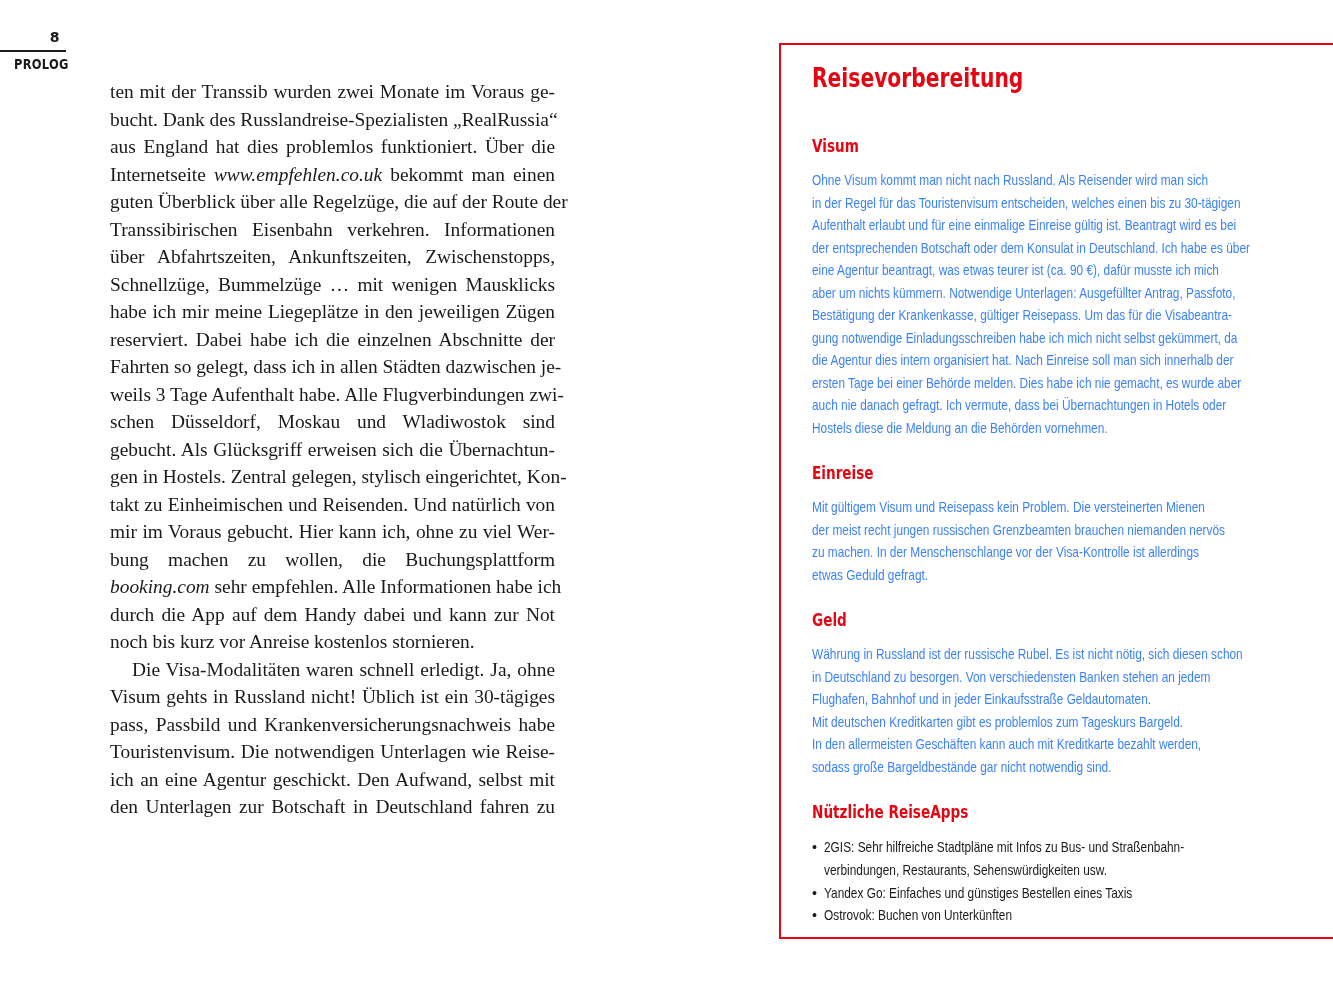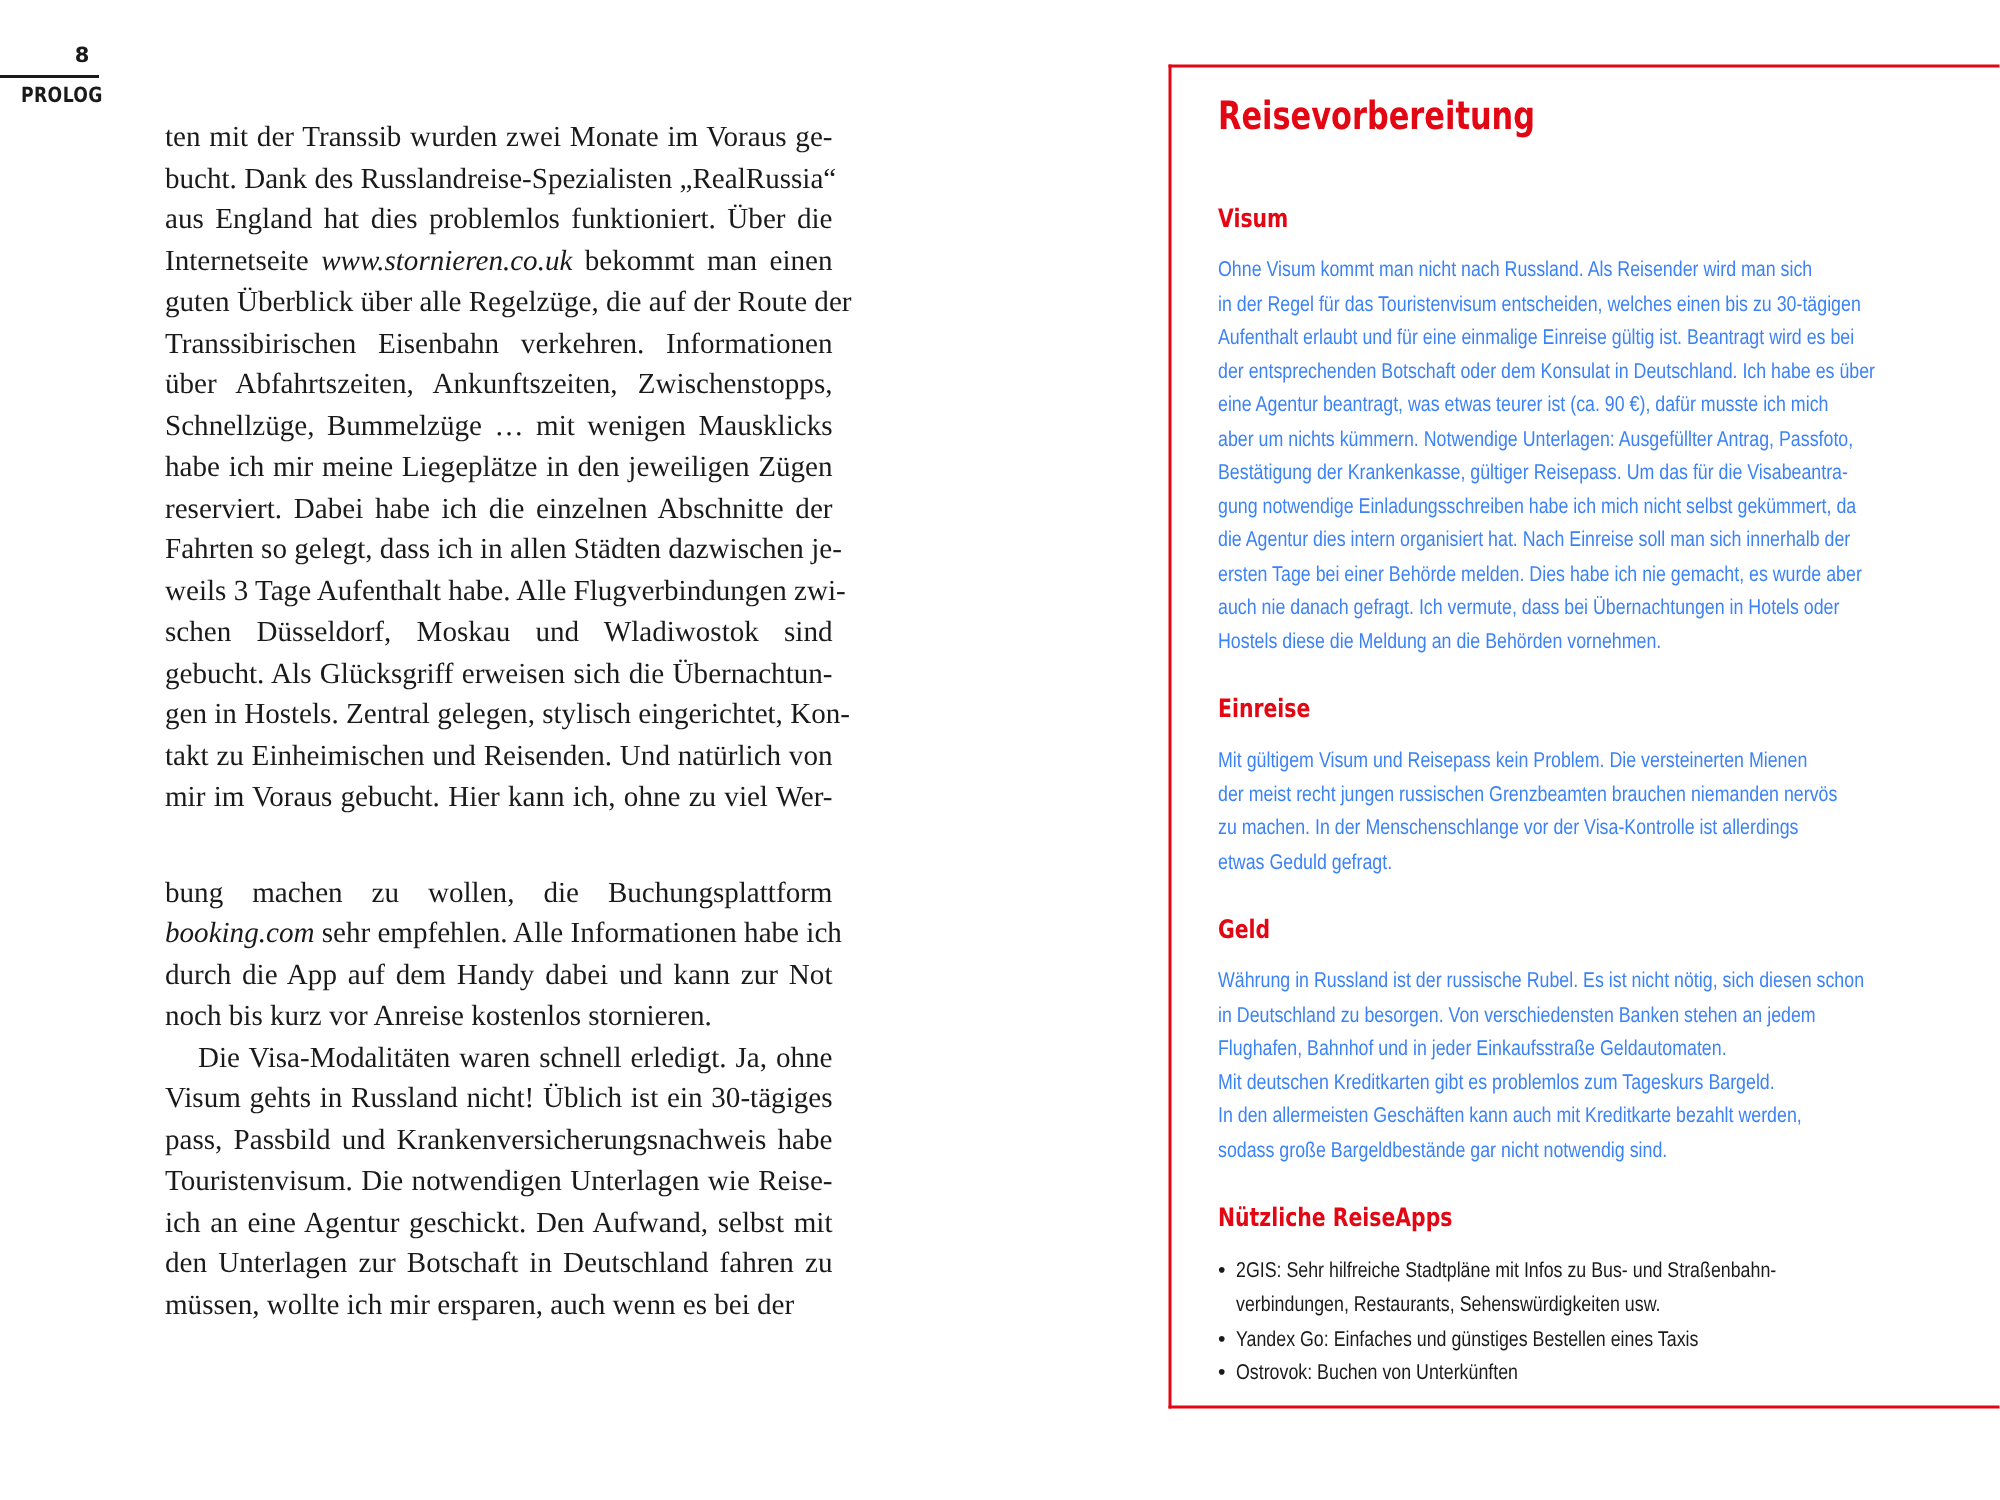--- a/index.html
+++ b/index.html
@@ -139,45 +139,44 @@
 <body>
 
 <div class="page-number">8</div>
 <div class="header-rule"></div>
 <div class="section-label">PROLOG</div>
 
 <div class="body-text" id="body-text">
     <div style="text-align: justify; text-align-last: justify; white-space: nowrap;">ten mit der Transsib wurden zwei Monate im Voraus ge-</div>
     <div style="text-align: justify; text-align-last: justify; white-space: nowrap;">bucht. Dank des Russlandreise-Spezialisten „RealRussia“</div>
     <div style="text-align: justify; text-align-last: justify; white-space: nowrap;">aus England hat dies problemlos funktioniert. Über die</div>
-    <div style="text-align: justify; text-align-last: justify; white-space: nowrap;">Internetseite <em>www.stornieren.co.uk</em> bekommt man einen</div>
+    <div style="text-align: justify; text-align-last: justify; white-space: nowrap;">Internetseite <em>www.empfehlen.co.uk</em> bekommt man einen</div>
     <div style="text-align: justify; text-align-last: justify; white-space: nowrap;">guten Überblick über alle Regelzüge, die auf der Route der</div>
     <div style="text-align: justify; text-align-last: justify; white-space: nowrap;">Transsibirischen Eisenbahn verkehren. Informationen</div>
     <div style="text-align: justify; text-align-last: justify; white-space: nowrap;">über Abfahrtszeiten, Ankunftszeiten, Zwischenstopps,</div>
     <div style="text-align: justify; text-align-last: justify; white-space: nowrap;">Schnellzüge, Bummelzüge … mit wenigen Mausklicks</div>
     <div style="text-align: justify; text-align-last: justify; white-space: nowrap;">habe ich mir meine Liegeplätze in den jeweiligen Zügen</div>
     <div style="text-align: justify; text-align-last: justify; white-space: nowrap;">reserviert. Dabei habe ich die einzelnen Abschnitte der</div>
     <div style="text-align: justify; text-align-last: justify; white-space: nowrap;">Fahrten so gelegt, dass ich in allen Städten dazwischen je-</div>
     <div style="text-align: justify; text-align-last: justify; white-space: nowrap;">weils 3 Tage Aufenthalt habe. Alle Flugverbindungen zwi-</div>
     <div style="text-align: justify; text-align-last: justify; white-space: nowrap;">schen Düsseldorf, Moskau und Wladiwostok sind</div>
     <div style="text-align: justify; text-align-last: justify; white-space: nowrap;">gebucht. Als Glücksgriff erweisen sich die Übernachtun-</div>
     <div style="text-align: justify; text-align-last: justify; white-space: nowrap;">gen in Hostels. Zentral gelegen, stylisch eingerichtet, Kon-</div>
     <div style="text-align: justify; text-align-last: justify; white-space: nowrap;">takt zu Einheimischen und Reisenden. Und natürlich von</div>
     <div style="text-align: justify; text-align-last: justify; white-space: nowrap;">mir im Voraus gebucht. Hier kann ich, ohne zu viel Wer-</div>
-    <div style="text-align: justify; text-align-last: justify; white-space: nowrap; margin-top: 36px;">bung machen zu wollen, die Buchungsplattform</div>
+    <div style="text-align: justify; text-align-last: justify; white-space: nowrap;">bung machen zu wollen, die Buchungsplattform</div>
     <div style="text-align: justify; text-align-last: justify; white-space: nowrap;"><em>booking.com</em> sehr empfehlen. Alle Informationen habe ich</div>
     <div style="text-align: justify; text-align-last: justify; white-space: nowrap;">durch die App auf dem Handy dabei und kann zur Not</div>
     <div style="text-align: center; text-align-last: left; white-space: nowrap;">noch bis kurz vor Anreise kostenlos stornieren.</div>
     <div style="text-align: justify; text-align-last: justify; white-space: nowrap; padding-left: 22px;">Die Visa-Modalitäten waren schnell erledigt. Ja, ohne</div>
     <div style="text-align: justify; text-align-last: justify; white-space: nowrap;">Visum gehts in Russland nicht! Üblich ist ein 30-tägiges</div>
     <div style="text-align: justify; text-align-last: justify; white-space: nowrap;">pass, Passbild und Krankenversicherungsnachweis habe</div>
     <div style="text-align: justify; text-align-last: justify; white-space: nowrap;">Touristenvisum. Die notwendigen Unterlagen wie Reise-</div>
     <div style="text-align: justify; text-align-last: justify; white-space: nowrap;">ich an eine Agentur geschickt. Den Aufwand, selbst mit</div>
     <div style="text-align: justify; text-align-last: justify; white-space: nowrap;">den Unterlagen zur Botschaft in Deutschland fahren zu</div>
-    <div style="text-align: left; text-align-last: left; white-space: nowrap;">müssen, wollte ich mir ersparen, auch wenn es bei der</div>
   </div>
 
 <div class="infobox"></div>
 <div class="infobox-title">Reisevorbereitung</div>
 
 <div class="box-heading" style="top:136px;">Visum</div>
 <div class="box-text" style="top:169px;">
     <span class="line">Ohne Visum kommt man nicht nach Russland. Als Reisender wird man sich</span>
     <span class="line">in der Regel für das Touristenvisum entscheiden, welches einen bis zu 30-tägigen</span>
     <span class="line">Aufenthalt erlaubt und für eine einmalige Einreise gültig ist. Beantragt wird es bei</span>

